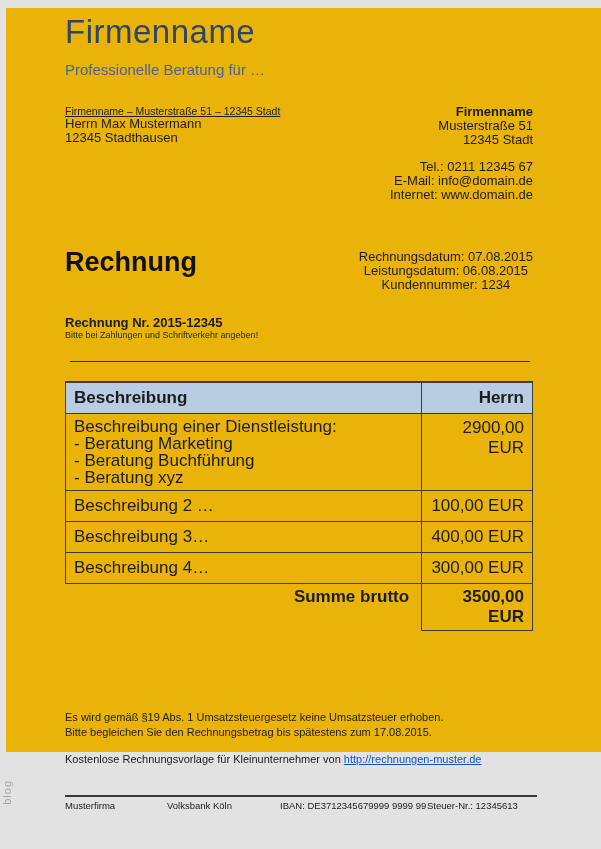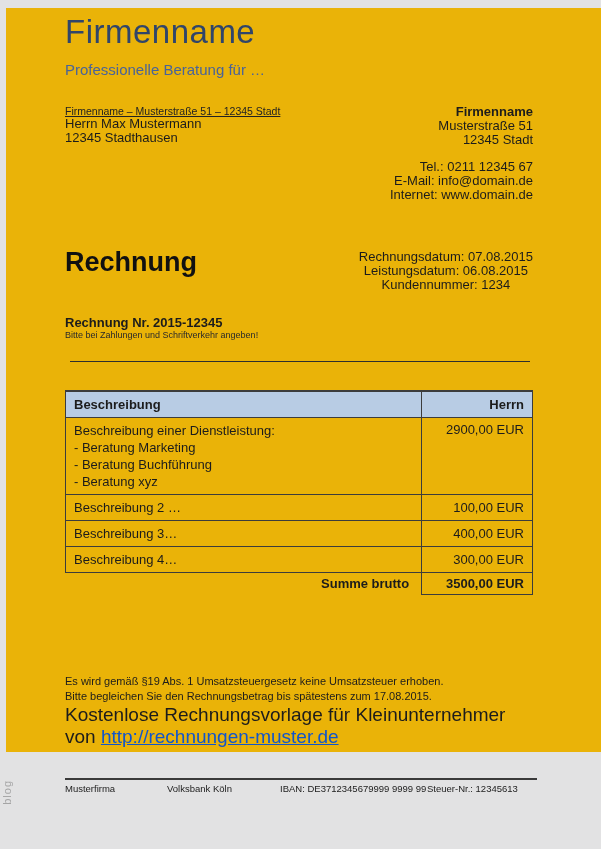--- a/index.html
+++ b/index.html
@@ -40,22 +40,22 @@
   .contact-gap{height:13px;}
   
   .meta-row{display:flex;justify-content:space-between;align-items:flex-start;margin-top:48px;}
   .invoice-title{font-size:27px;font-weight:bold;line-height:24px;color:#111;}
   .meta-block{text-align:center;font-size:13px;line-height:14px;}
   .invoice-number{font-size:13px;font-weight:bold;margin-top:23px;}
   .invoice-number-note{font-size:9px;line-height:11px;color:#2a2a2a;margin-top:0;}
   .rule-mid{border:0;border-top:1px solid #2e2e2e;margin:20px 0 0 5px;width:460px;}
   
   table.items{
-    border-collapse:collapse;margin-top:28px;width:468px;
-    font-size:13px;
+    border-collapse:collapse;margin-top:19px;width:468px;
+    font-size:17px;
   }
   table.items col.c-desc{width:357px;}
   table.items col.c-amt{width:111px;}
   table.items th, table.items td{
     border:1px solid #3c3c3c;
     padding:4px 8px;
     vertical-align:top;
     text-align:left;
   }
   table.items th{
@@ -68,21 +68,21 @@
   table.items td.desc .dline{line-height:17px;}
   table.items td.single{padding:5px 8px;}
   tr.total-row td.total-label{
     border:none;background:transparent;
     text-align:right;font-weight:bold;
     padding:3px 12px 3px 8px;
   }
   tr.total-row td.amt{font-weight:bold;padding:3px 8px;}
   
   .notes{margin-top:79px;font-size:11px;line-height:15px;}
-  .credit{font-size:19px;}
+  .credit{margin-top:13px;font-size:11px;}
   a.link{color:#1155cc;text-decoration:underline;}
   
   .footer-rule{border:0;border-top:2px solid #3a3a3a;margin:30px 0 0 0;width:472px;}
   .footer-cols{display:flex;margin-top:3px;font-size:9.5px;line-height:11.5px;color:#222;}
   .fcol1{width:102px;}
   .fcol2{width:113px;}
   .fcol3{width:147px;}
   .fcol4{flex:1;}
   
   .watermark{

